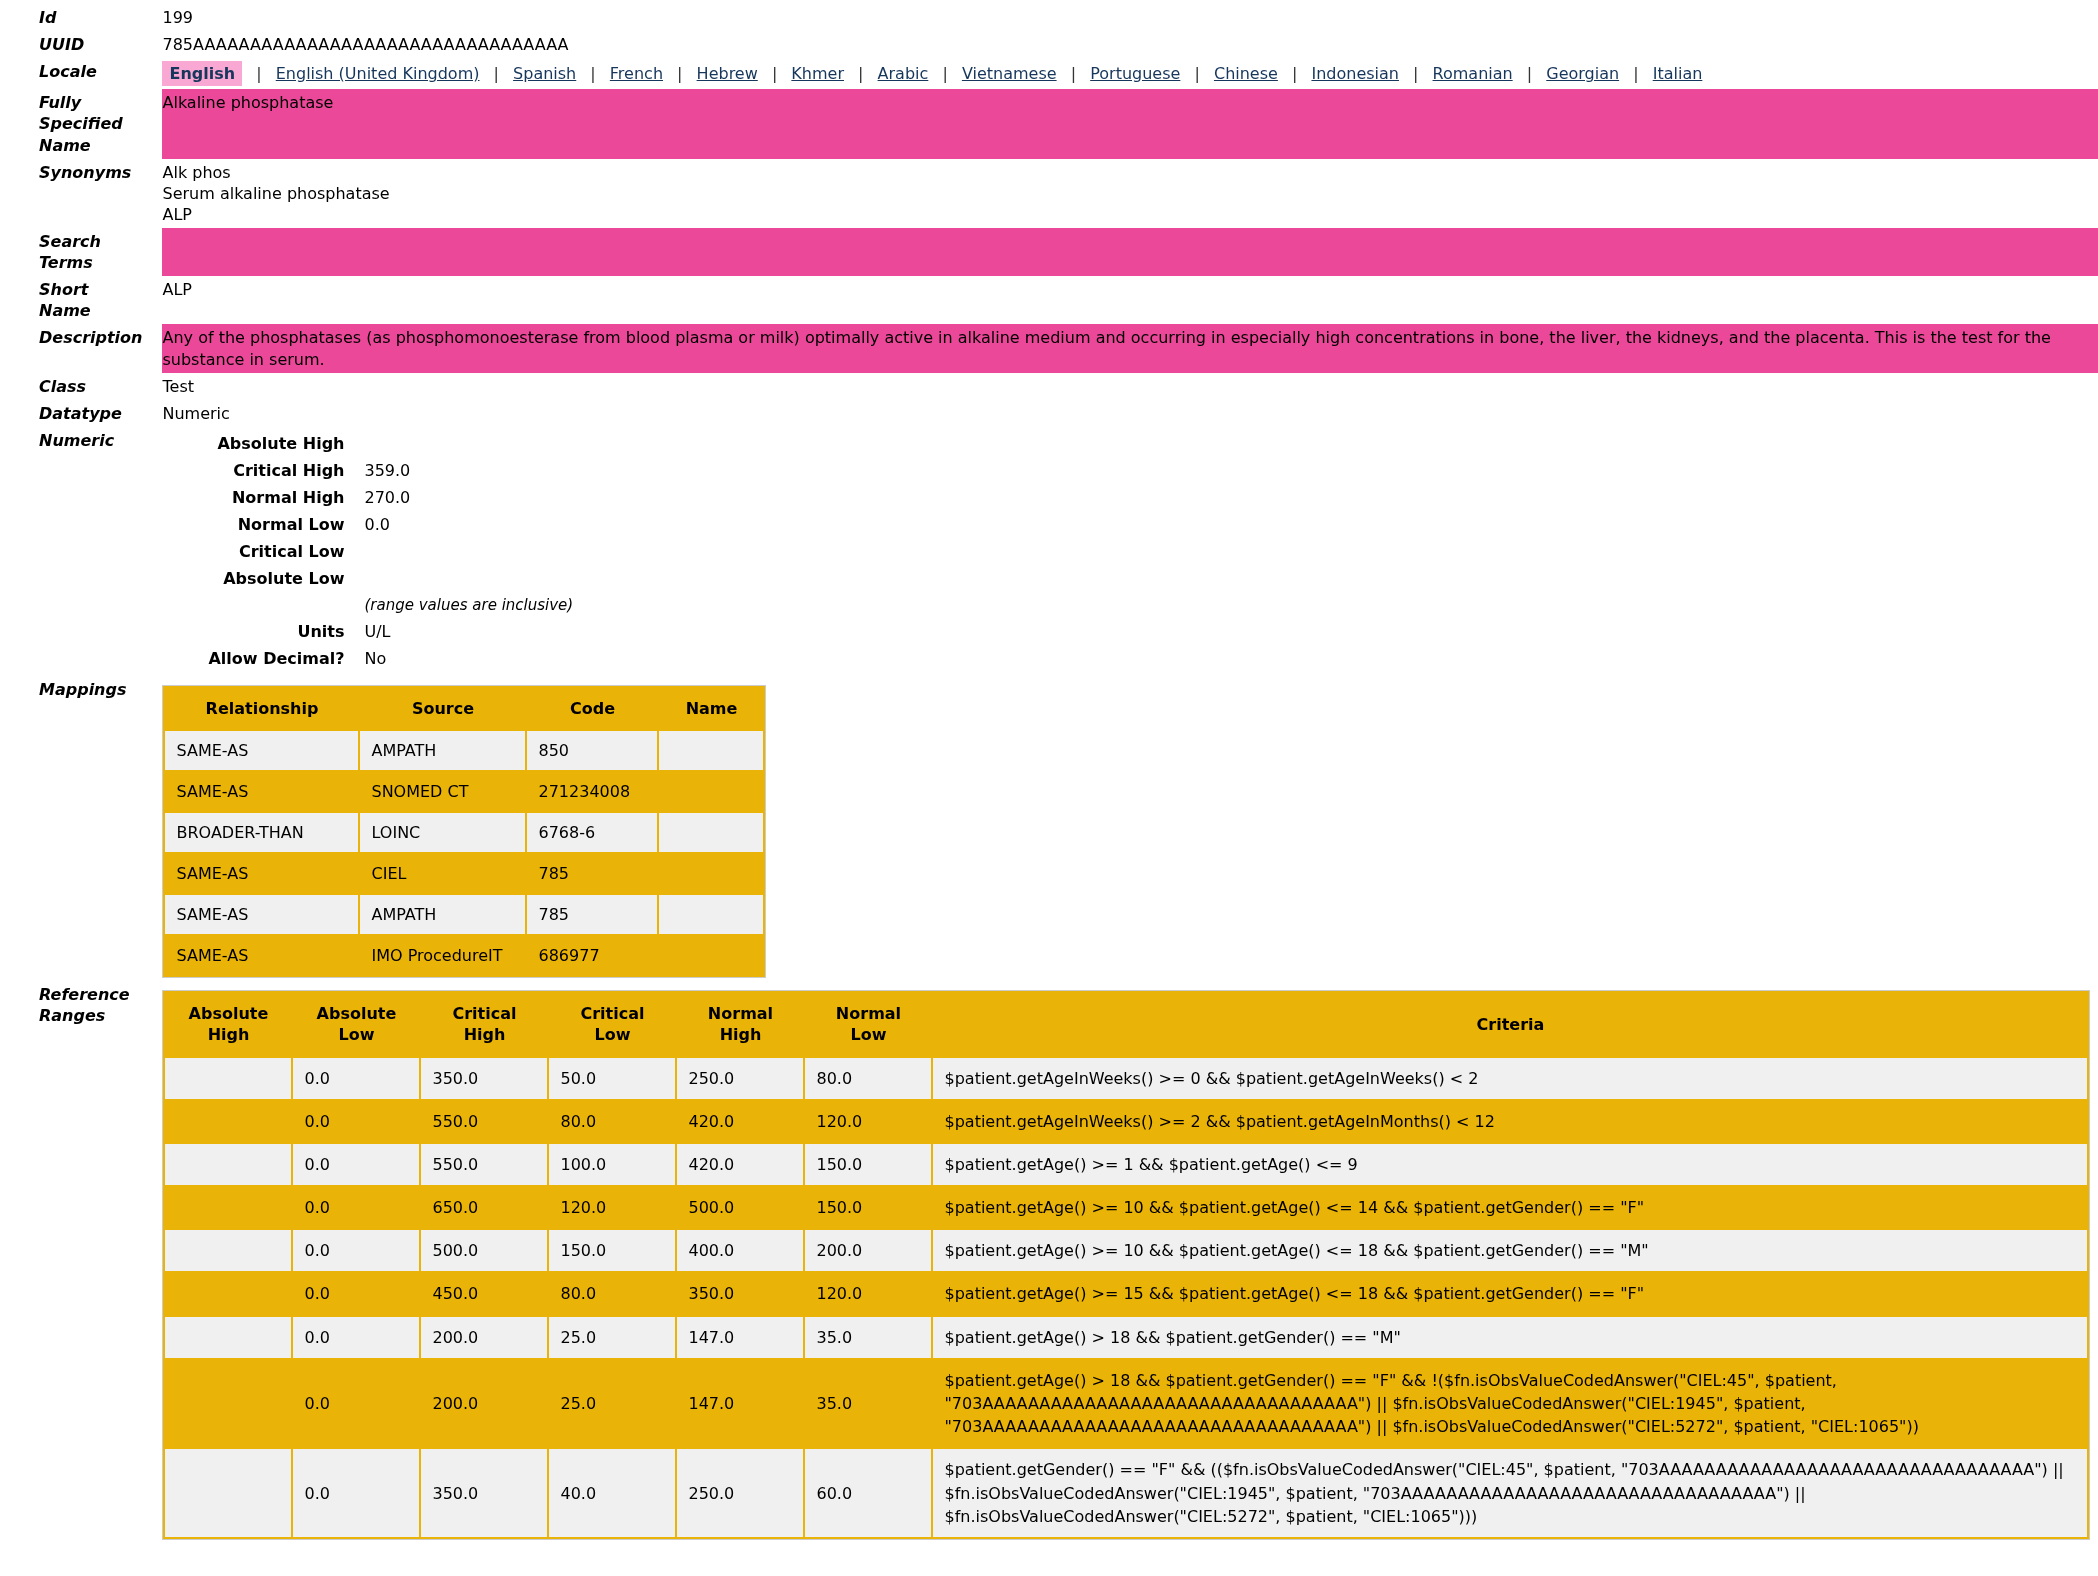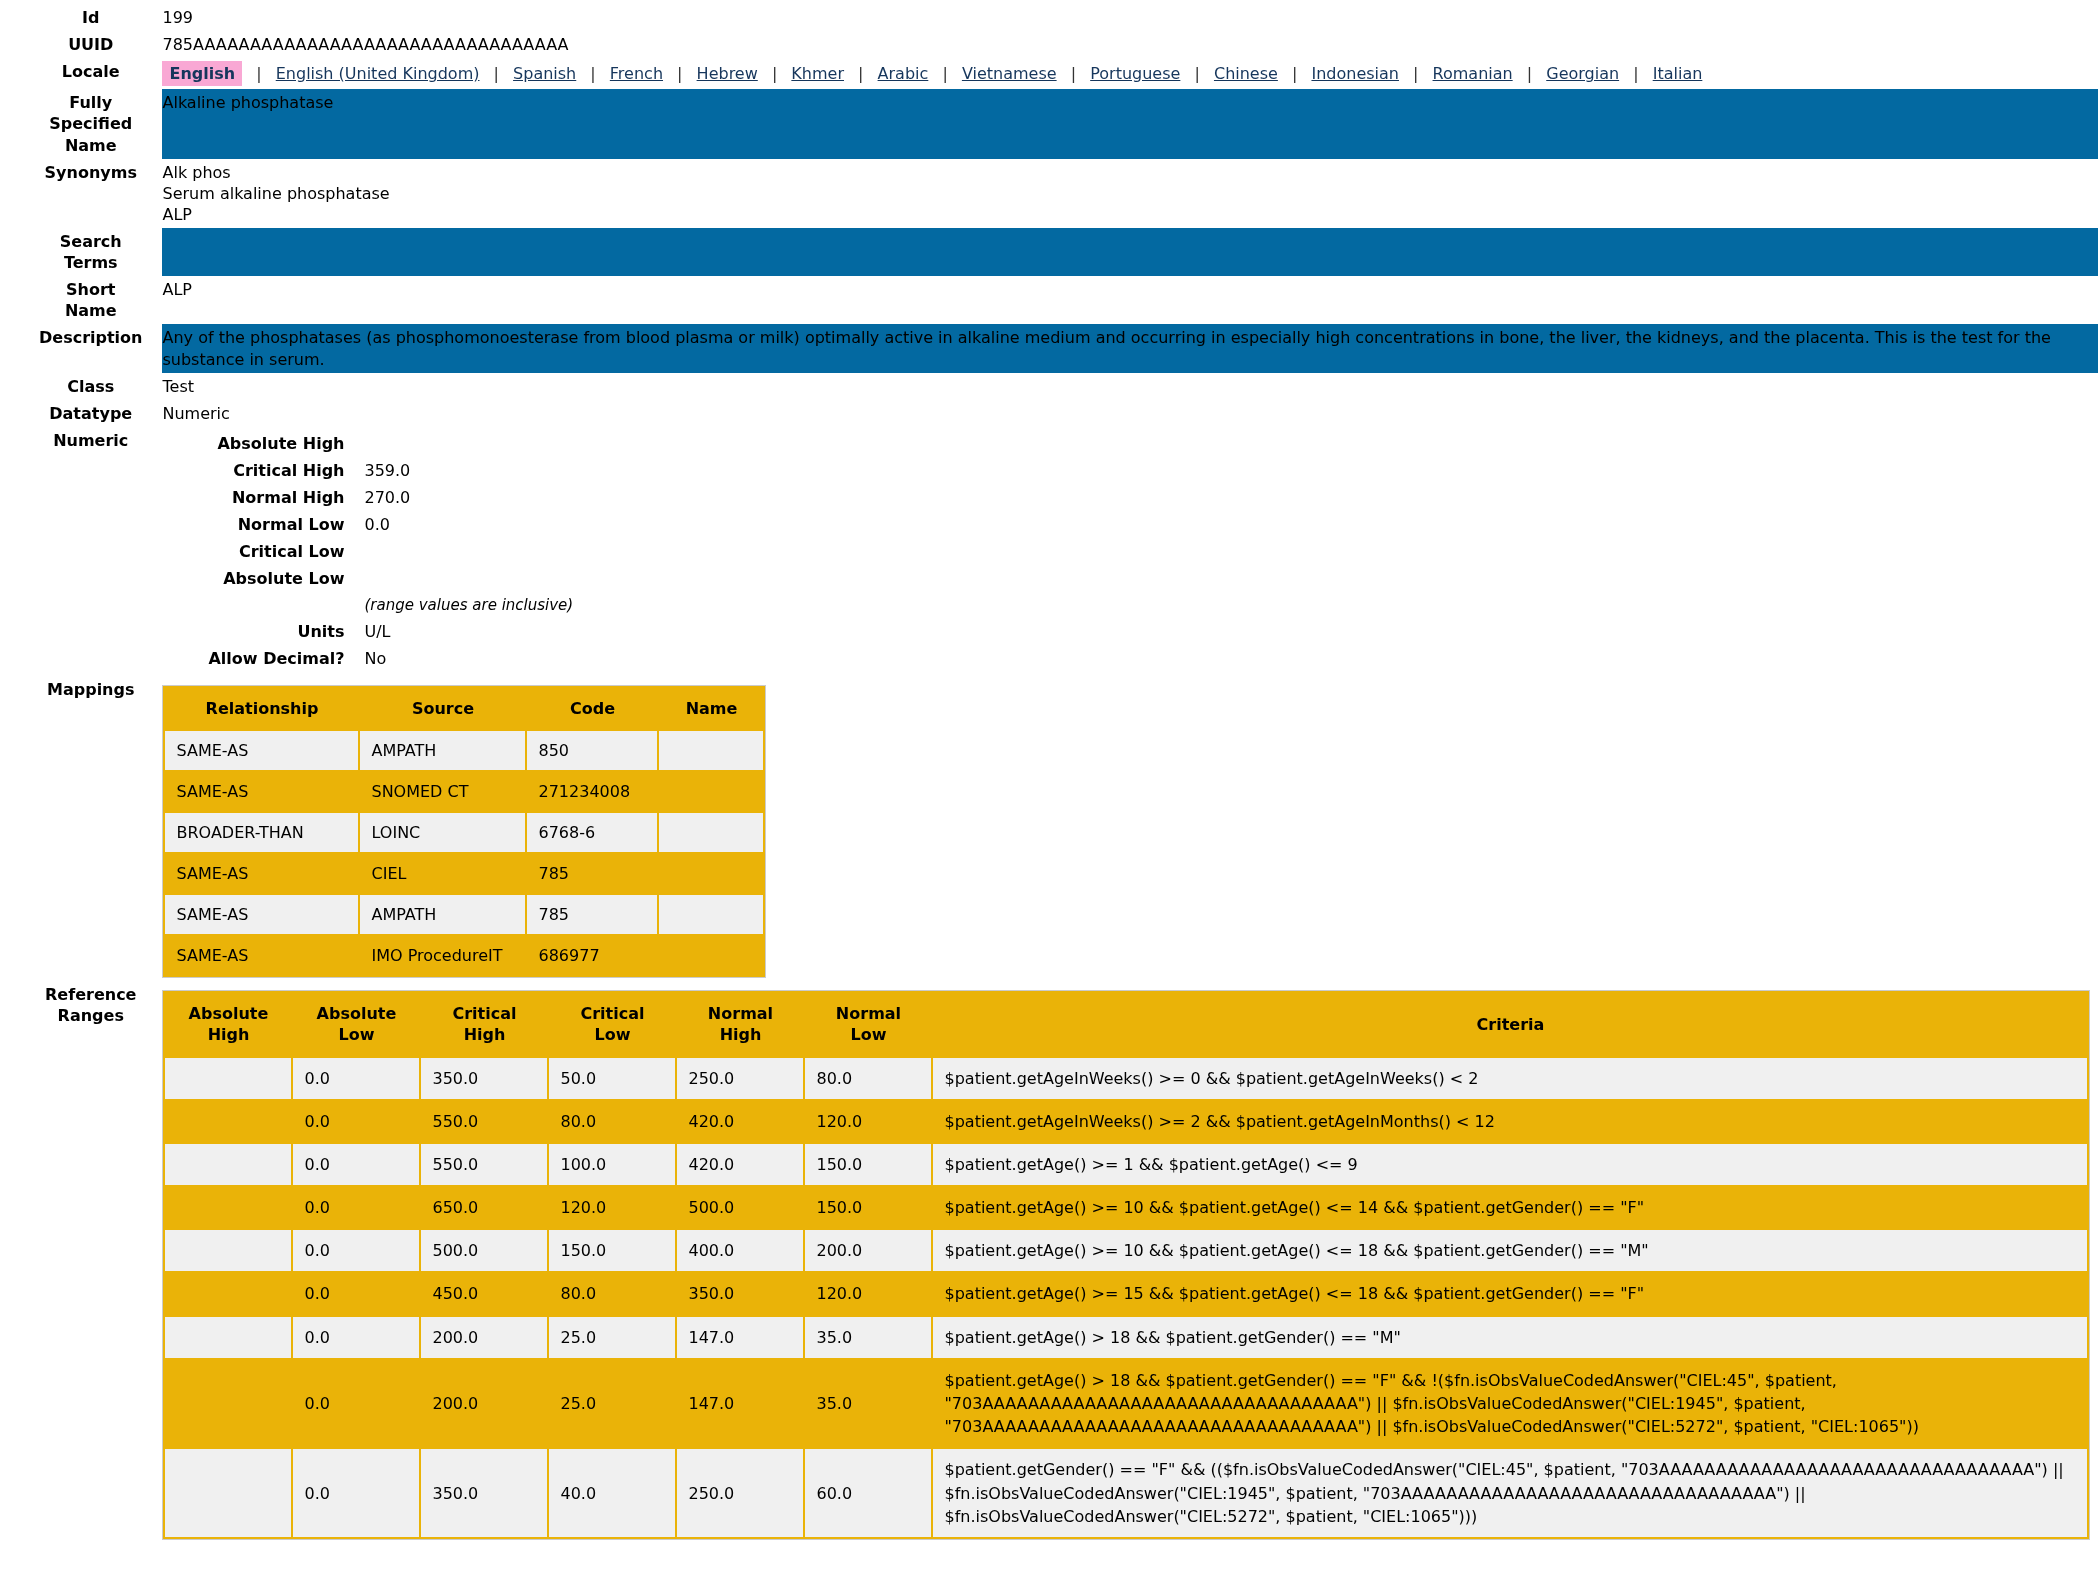--- a/index.html
+++ b/index.html
@@ -6,24 +6,24 @@
   html, body { margin: 0; padding: 0; }
   body {
     width: 2098px; height: 1576px; overflow: hidden;
     background: #ffffff; color: #000;
     font-family: "DejaVu Sans", "Liberation Sans", sans-serif;
     font-size: 16px; line-height: 1.32;
   }
   table.main { border-collapse: collapse; width: 2098px; margin-top: 4px; }
   th.flabel {
     width: 104px; padding: 3px 20px 3px 39px;
-    text-align: center; vertical-align: top; font-weight: bold;
+    text-align: left; vertical-align: top; font-weight: bold; font-style: italic;
   }
   td.fvalue { padding: 3px 6px 3px 0; vertical-align: top; }
-  td.stripe { background: #0369a1; margin-top: 48px; }
+  td.stripe { background: #ec4899; margin-top: 48px; }
 
   
   .locale-selected {
     font-weight: bold; color: #16365c; background: #f9a8d4;
     padding: 2px 7px; display: inline-block;
   }
   .locale-link { color: #16365c; text-decoration: underline; cursor: pointer; }
   .locale-sep { margin: 0 9px; color: #333; }
 
   

